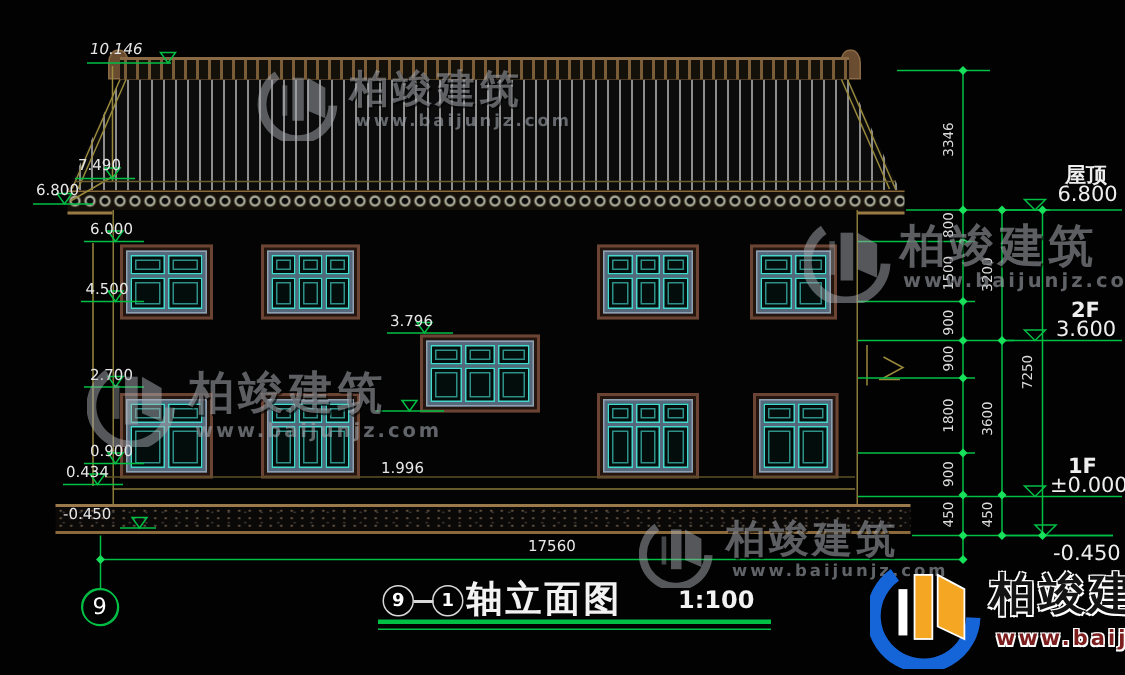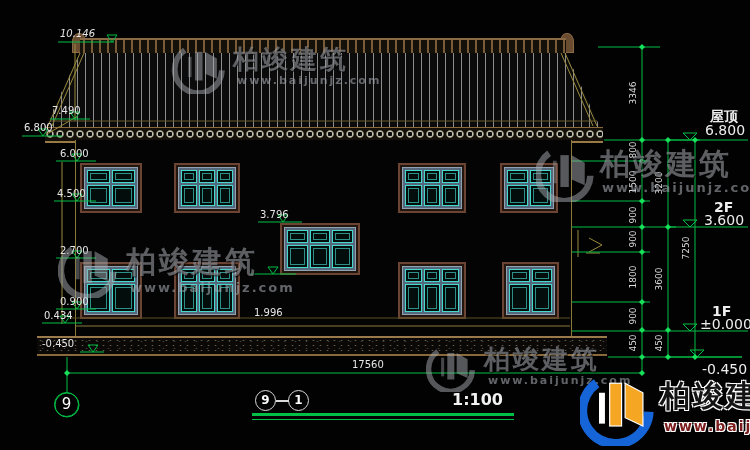--- a/index.html
+++ b/index.html
@@ -313,20 +313,21 @@
   <span class="vdim" style="left:641px;top:274px;">3600</span>
   <span class="vdim" style="left:641px;top:338px;">450</span>
   <span class="vdim" style="left:668px;top:243px;">7250</span>
 
   <span class="lbl" style="left:352px;top:359px;">17560</span>
   <div class="bubble axis">9</div>
 
   <div class="bubble t" style="left:255px;">9</div>
   <div class="tdash"></div>
   <div class="bubble t" style="left:288px;">1</div>
+  <span class="title-name">轴立面图</span>
   <span class="title-scale">1:100</span>
   <div class="uline1"></div>
   <div class="uline2"></div>
 
   <div class="wm small" style="left:133px;top:40px;">
     <svg width="58" height="54" viewBox="0 0 64 64">
       <path d="M14 12 A28 28 0 1 0 58 36" stroke="rgba(168,172,178,.5)" stroke-width="7" fill="none"></path>
       <rect x="26" y="14" width="9" height="34" fill="rgba(168,172,178,.5)"></rect>
       <path d="M38 14 L52 22 L52 46 L38 40 Z" fill="rgba(168,172,178,.5)"></path>
       <rect x="18" y="20" width="4" height="24" fill="rgba(168,172,178,.4)"></rect>

